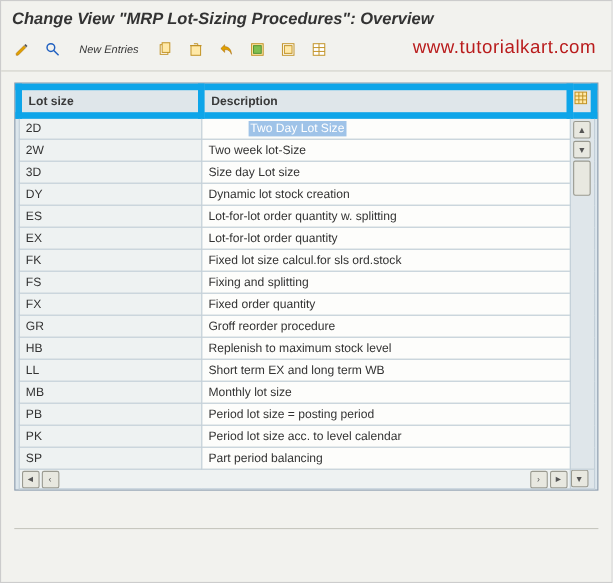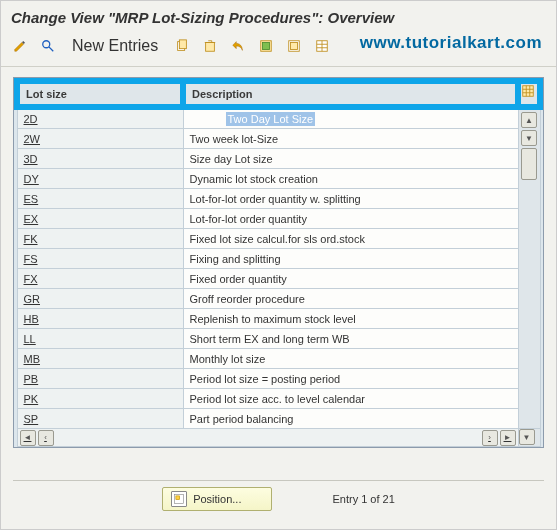--- a/index.html
+++ b/index.html
@@ -39,34 +39,35 @@
     height: 20px;
     display: inline-flex;
     align-items: center;
     justify-content: center;
     border: 1px solid transparent;
     border-radius: 2px;
     cursor: pointer;
     font-size: 12px;
   }
   .new-entries {
-    font-size: 16px;
+    font-size: 10px;
     color: #333;
     padding: 2px 6px;
     border: 1px solid transparent;
     border-radius: 2px;
     cursor: pointer;
+    font-style: italic;
   }
   .watermark {
     position: absolute;
     right: 14px;
     top: 32px;
     font-size: 17px;
-    font-weight: bold;
-    color: #0369a1;
+    font-weight: normal;
+    color: #b91c1c;
     letter-spacing: 0.5px;
     pointer-events: none;
   }
   
   .table-wrap {
     margin: 10px 12px 0 12px;
     border: 1px solid #8c9bac;
     background: #dce6ec;
     box-sizing: border-box;
   }
@@ -95,21 +96,20 @@
     padding: 3px 6px;
     border: 1px solid #c3cfd8;
     height: 20px;
     box-sizing: border-box;
     white-space: nowrap;
     overflow: hidden;
   }
   .grid tr td:first-child {
     background: #eef2f2;
     color: #333;
-    text-decoration: underline;
   }
   .grid tr.sel td:nth-child(2) span.valwrap {
     background: #9fc3e8;
     color: #fff;
     padding: 1px 2px;
     margin-left: 36px;
   }
   .side-col {
     background: #dfe6ea !important;
     border-left: 1px solid #9fb0be;
@@ -368,26 +368,14 @@
           <td class="side-col">
             <span class="scroll-btn">▼</span>
           </td>
         </tr>
       </tfoot>
     </table>
   </div>
 
   <div class="bottom-rule"></div>
 
-  <div class="footer">
-    <div class="pos-btn">
-      <span class="pos-icon">
-        <svg width="10" height="10" viewBox="0 0 16 16">
-            <rect x="1" y="1" width="14" height="14" fill="#fff" stroke="#888"></rect>
-            <rect x="3" y="3" width="6" height="6" fill="#ffd040" stroke="#c09000"></rect>
-          </svg>
-      </span>
-      <span>Position...</span>
-    </div>
-    <span class="entry-label">Entry 1 of 21</span>
-  </div>
 
 </div>
 
 </body></html>

